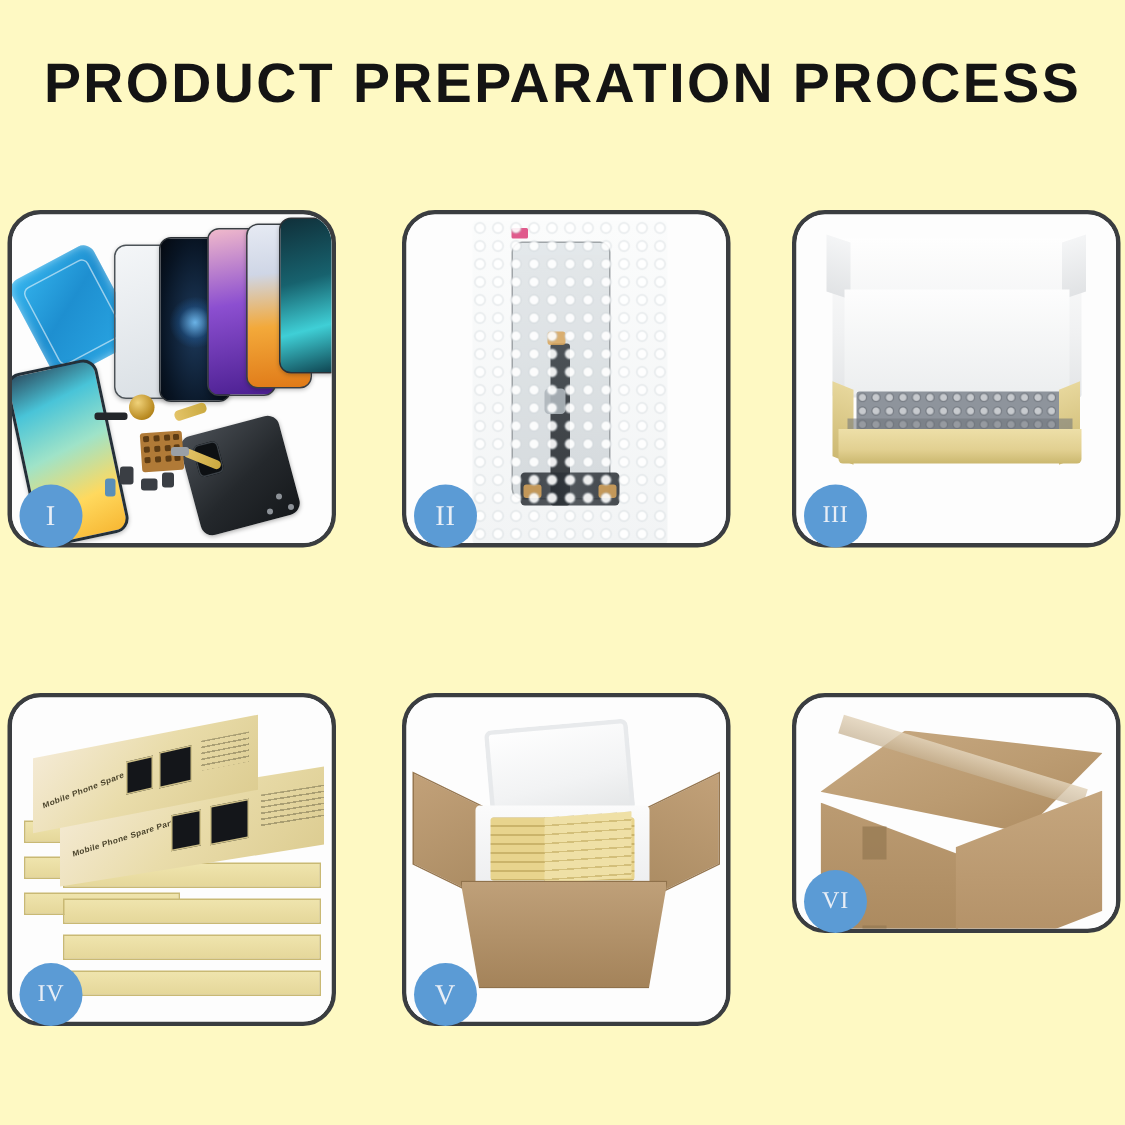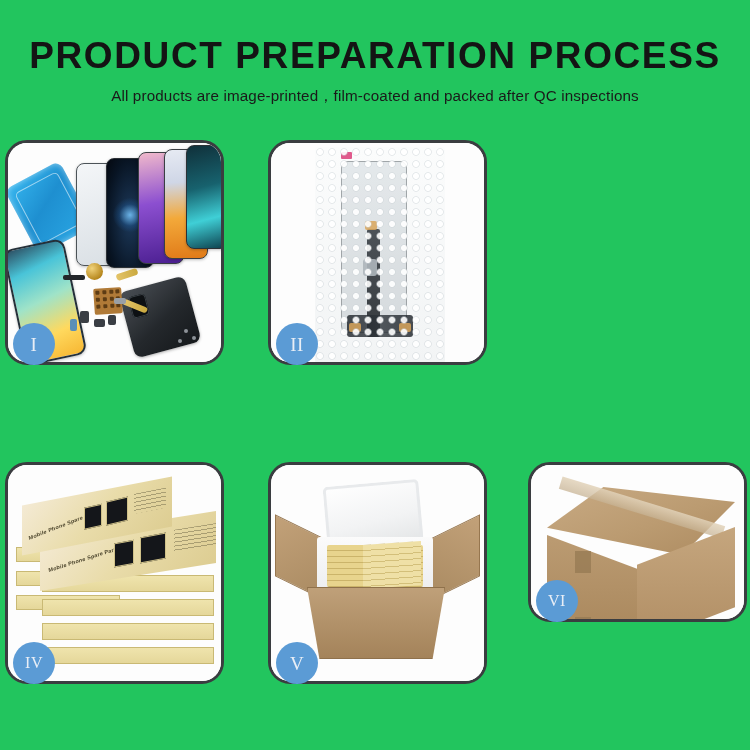--- a/index.html
+++ b/index.html
@@ -10,21 +10,21 @@
     background: #ffffff;
     font-family: "Liberation Sans", sans-serif;
     overflow: hidden;
     position: relative;
   }
 
   .page {
     width: 750px;
     height: 750px;
     position: relative;
-    background: #22c55e;
+    background: #fef9c3;
   }
 
   
   .header {
     position: absolute;
     top: 0; left: 0;
     width: 750px;
     height: 125px;
     text-align: center;
     padding-top: 34px;
@@ -440,21 +440,20 @@
   }
 
 </style>
 </head>
 <body>
 
 <div class="page">
 
   <div class="header">
     <div class="page-title">PRODUCT PREPARATION PROCESS</div>
-    <div class="page-subtitle">All products are image-printed，film-coated and packed after QC inspections</div>
   </div>
 
   <div class="grid">
 
     <div class="card c1">
       <div class="inner">
         <div class="scene">
           <div class="film-blue"></div>
           <div class="phone ph-glass"></div>
           <div class="phone ph-black"></div>
@@ -503,20 +502,34 @@
           <div class="bw-ic"></div>
           <div class="bw-conn" style="left:50px;top:74px"></div>
           <div class="bw-conn" style="left:34px;top:176px"></div>
           <div class="bw-conn" style="left:84px;top:176px"></div>
           <div class="bw-pink"></div>
         </div>
       </div>
       <div class="badge">II</div>
     </div>
 
+    <div class="card c3">
+      <div class="inner">
+        <div class="b3-lid"></div>
+        <div class="b3-lid-left"></div>
+        <div class="b3-lid-right"></div>
+        <div class="b3-inner-foam"></div>
+        <div class="b3-bubbles"></div>
+        <div class="b3-tray-left"></div>
+        <div class="b3-tray-right"></div>
+        <div class="b3-tray-inner"></div>
+        <div class="b3-tray-front"></div>
+      </div>
+      <div class="badge wide">III</div>
+    </div>
 
     <div class="card c4">
       <div class="inner">
         <div class="stack">
 
           <div class="kbox" style="left:4px;top:68px;width:104px;height:15px"></div>
           <div class="kbox" style="left:4px;top:92px;width:104px;height:15px"></div>
           <div class="kbox" style="left:4px;top:116px;width:104px;height:15px"></div>
 
           <div class="kbox" style="left:30px;top:96px;width:172px;height:17px"></div>

